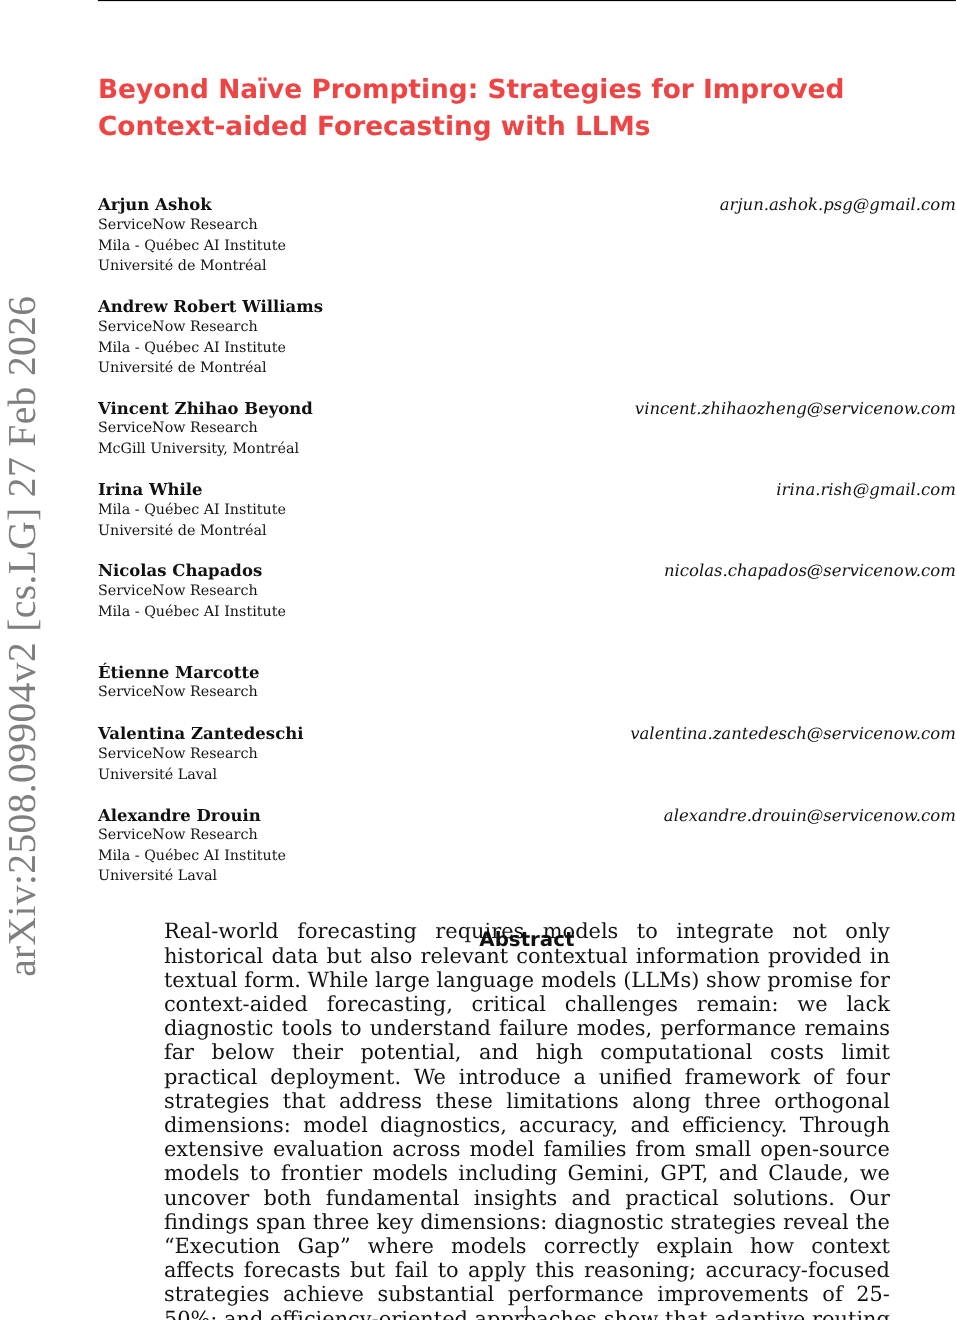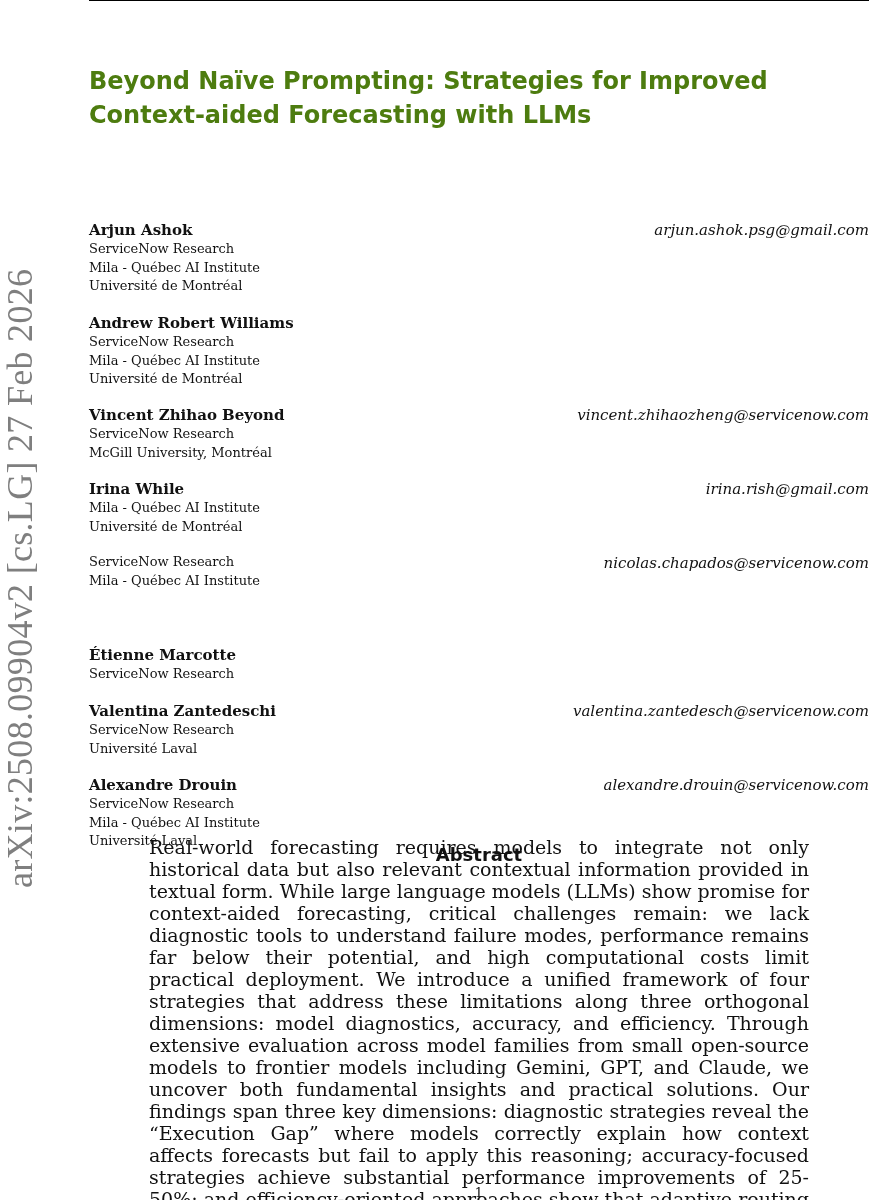--- a/index.html
+++ b/index.html
@@ -5,23 +5,23 @@
   html, body { margin: 0; padding: 0; }
   body {
     width: 869px; height: 1200px; background: #ffffff; position: relative;
     overflow: hidden; color: #111;
     font-family: "DejaVu Serif", "Liberation Serif", serif;
   }
   .top-rule { position: absolute; left: 89px; top: 0; width: 780px; height: 1px; background: #000; }
   .title {
     position: absolute; left: 89px; top: 64px; width: 780px;
     font-family: "DejaVu Sans", "Liberation Sans", sans-serif;
-    font-weight: bold; font-size: 24px; line-height: 34px; color: #4d7c0f; margin: 0;
+    font-weight: bold; font-size: 24px; line-height: 34px; color: #ef4444; margin: 0;
   }
-  .authors { position: absolute; left: 89px; top: 176px; width: 780px; margin-top: 44px; }
+  .authors { position: absolute; left: 89px; top: 176px; width: 780px; }
   .author { position: relative; }
   .author-name { font-weight: bold; font-size: 15px; line-height: 20px; }
   .author-email { position: absolute; right: 0; top: 0; font-style: italic; font-size: 15px; line-height: 20px; }
   .aff { font-size: 13px; line-height: 18.5px; }
   .arxiv-stamp {
     position: absolute; left: 0px; top: 888px; transform-origin: 0 0; transform: rotate(-90deg);
     font-family: "Liberation Serif", "DejaVu Serif", serif; font-size: 36px; color: #7f7f7f;
     white-space: nowrap; line-height: 40px; letter-spacing: 0.3px;
   }
   .abstract-heading {
@@ -64,20 +64,21 @@
     <div class="aff">ServiceNow Research</div>
     <div class="aff">McGill University, Montréal</div>
   </div>
   <div class="author" style="height:74px">
     <div class="author-name">Irina While</div>
     <div class="author-email">irina.rish@gmail.com</div>
     <div class="aff">Mila - Québec AI Institute</div>
     <div class="aff">Université de Montréal</div>
   </div>
   <div class="author" style="height:92px">
+    <div class="author-name">Nicolas Chapados</div>
     <div class="author-email">nicolas.chapados@servicenow.com</div>
     <div class="aff">ServiceNow Research</div>
     <div class="aff">Mila - Québec AI Institute</div>
   </div>
   <div class="author" style="height:56px">
     <div class="author-name">Étienne Marcotte</div>
     <div class="aff">ServiceNow Research</div>
   </div>
   <div class="author" style="height:74px">
     <div class="author-name">Valentina Zantedeschi</div>

